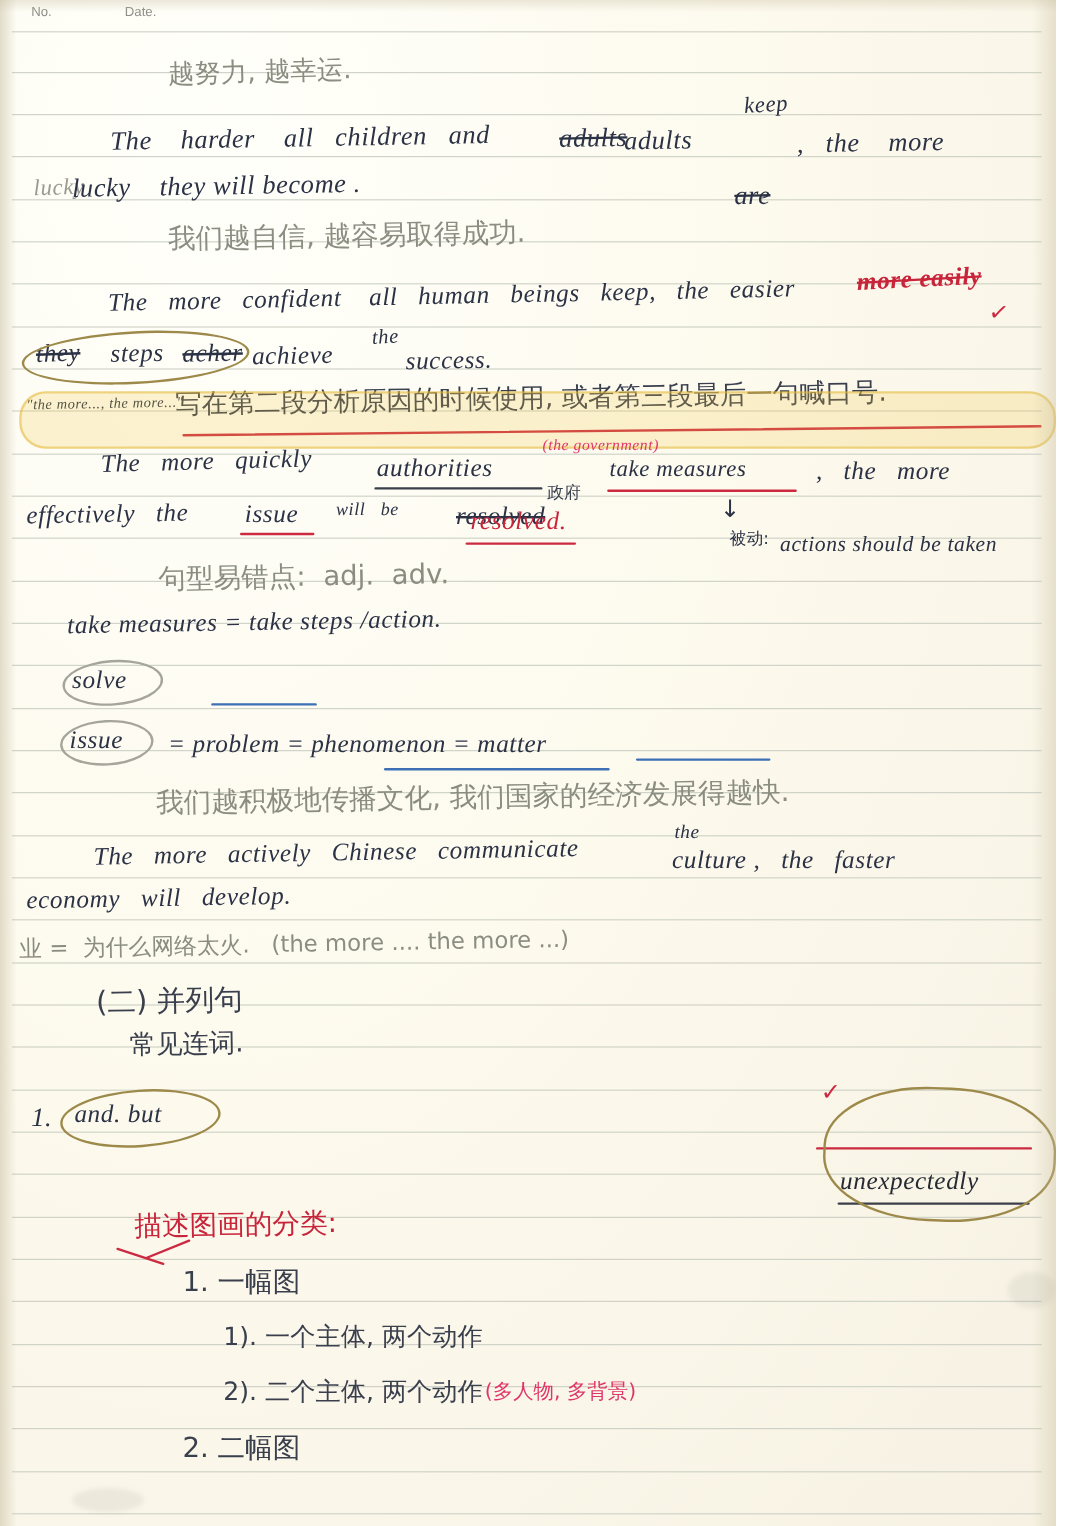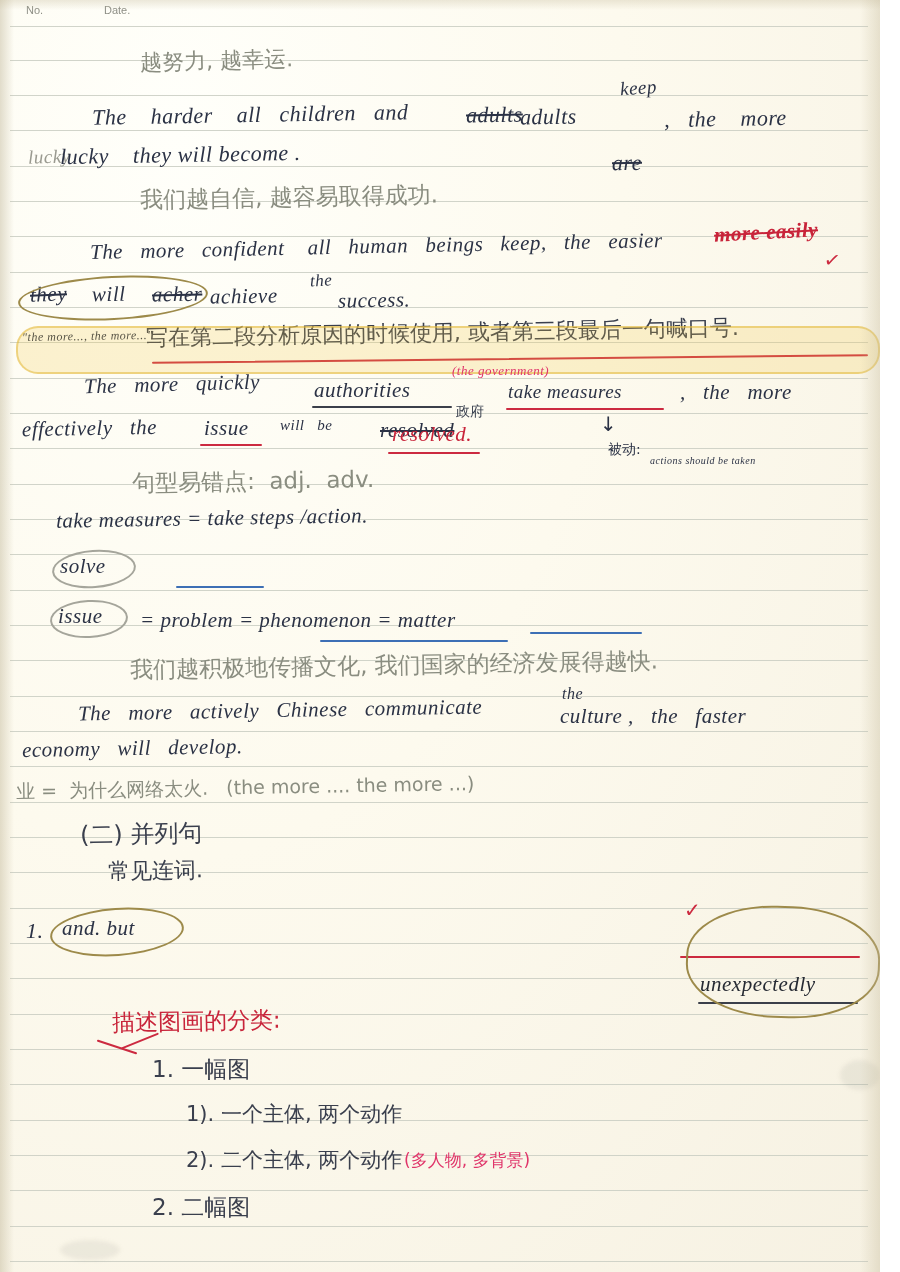--- a/index.html
+++ b/index.html
@@ -184,21 +184,21 @@
   <div class="hw en pencil" style="left:28px; top:147px; font-size:19px; transform:rotate(-2deg);">lucky</div>
   <div class="hw en ink" style="left:60px; top:144px; font-size:22px; transform:rotate(-1deg);">lucky    they will become .</div>
 
   <div class="hw cn" style="left:140px; top:186px; font-size:23px; transform:rotate(-1deg);">我们越自信, 越容易取得成功.</div>
 
   <div class="hw en ink" style="left:90px; top:236px; font-size:21px; transform:rotate(-1.2deg);">The   more   confident    all   human   beings   keep,   the   easier</div>
   <div class="hw en red" style="left:714px; top:222px; font-size:21px; font-weight:bold; transform:rotate(-3deg); text-decoration: line-through;">more easily</div>
   <div class="check" style="left:824px; top:248px; font-size:20px; transform:rotate(8deg);">✓</div>
 
   <div class="hw en ink" style="left:30px; top:284px; font-size:21px; transform:rotate(-2deg); text-decoration: line-through;">they</div>
-  <div class="hw en ink" style="left:92px; top:284px; font-size:21px; transform:rotate(-1deg);">will</div>
+  <div class="hw en ink" style="left:92px; top:284px; font-size:21px; transform:rotate(-1deg);">steps</div>
   <div class="hw en ink" style="left:152px; top:284px; font-size:21px; transform:rotate(-1deg); text-decoration: line-through;">acher</div>
   <div class="hw en ink" style="left:210px; top:286px; font-size:21px; transform:rotate(-1deg);">achieve</div>
   <div class="hw en ink" style="left:310px; top:272px; font-size:17px; transform:rotate(-3deg);">the</div>
   <div class="hw en ink" style="left:338px; top:290px; font-size:21px; transform:rotate(-1deg);">success.</div>
   <div class="ellipse" style="left:18px; top:276px; width:186px; height:40px; transform:rotate(-3deg);"></div>
 
   <div class="hw en ink" style="left:22px; top:330px; font-size:12px; transform:rotate(-1deg);">"the more..., the more..."</div>
   <div class="hw cn cn-dark" style="left:146px; top:322px; font-size:22px; transform:rotate(-1deg);">写在第二段分析原因的时候使用, 或者第三段最后一句喊口号.</div>
   <div class="u-red" style="left:152px; top:358px; width:716px; transform:rotate(-0.6deg);"></div>
   <div class="u-yellow" style="left:16px; top:326px; width:860px; height:44px; border-radius:22px; background:rgba(240,200,70,0.22); border:2px solid rgba(225,185,60,0.55);"></div>
@@ -214,21 +214,21 @@
 
   <div class="hw en ink" style="left:22px; top:418px; font-size:21px; transform:rotate(-1deg);">effectively   the</div>
   <div class="hw en ink" style="left:204px; top:418px; font-size:21px;">issue</div>
   <div class="u-red" style="left:200px; top:444px; width:62px;"></div>
   <div class="hw en ink" style="left:280px; top:418px; font-size:15px;">will   be</div>
   <div class="hw en ink" style="left:380px; top:420px; font-size:21px; text-decoration: line-through;">resolved</div>
   <div class="hw en red" style="left:392px; top:424px; font-size:21px;">resolved.</div>
   <div class="u-red" style="left:388px; top:452px; width:92px;"></div>
   <div class="arrow" style="left:600px; top:412px; font-size:20px;">↓</div>
   <div class="hw cn" style="left:608px; top:442px; font-size:14px; color:#2b3245;">被动: </div>
-  <div class="hw en ink" style="left:650px; top:456px; font-size:10px;">actions should be taken</div>
+  <div class="hw en ink" style="left:650px; top:444px; font-size:18px;">actions should be taken</div>
 
   <div class="hw cn" style="left:132px; top:470px; font-size:23px; transform:rotate(-1deg);">句型易错点:  adj.  adv.</div>
 
   <div class="hw en ink" style="left:56px; top:508px; font-size:21px; transform:rotate(-1deg);">take measures = take steps /action.</div>
 
   <div class="hw en ink" style="left:60px; top:556px; font-size:21px;">solve</div>
   <div class="ellipse pencil" style="left:52px; top:550px; width:80px; height:34px; transform:rotate(-4deg);"></div>
   <div class="u-blue" style="left:176px; top:586px; width:88px;"></div>
 
   <div class="hw en ink" style="left:58px; top:606px; font-size:21px;">issue</div>

